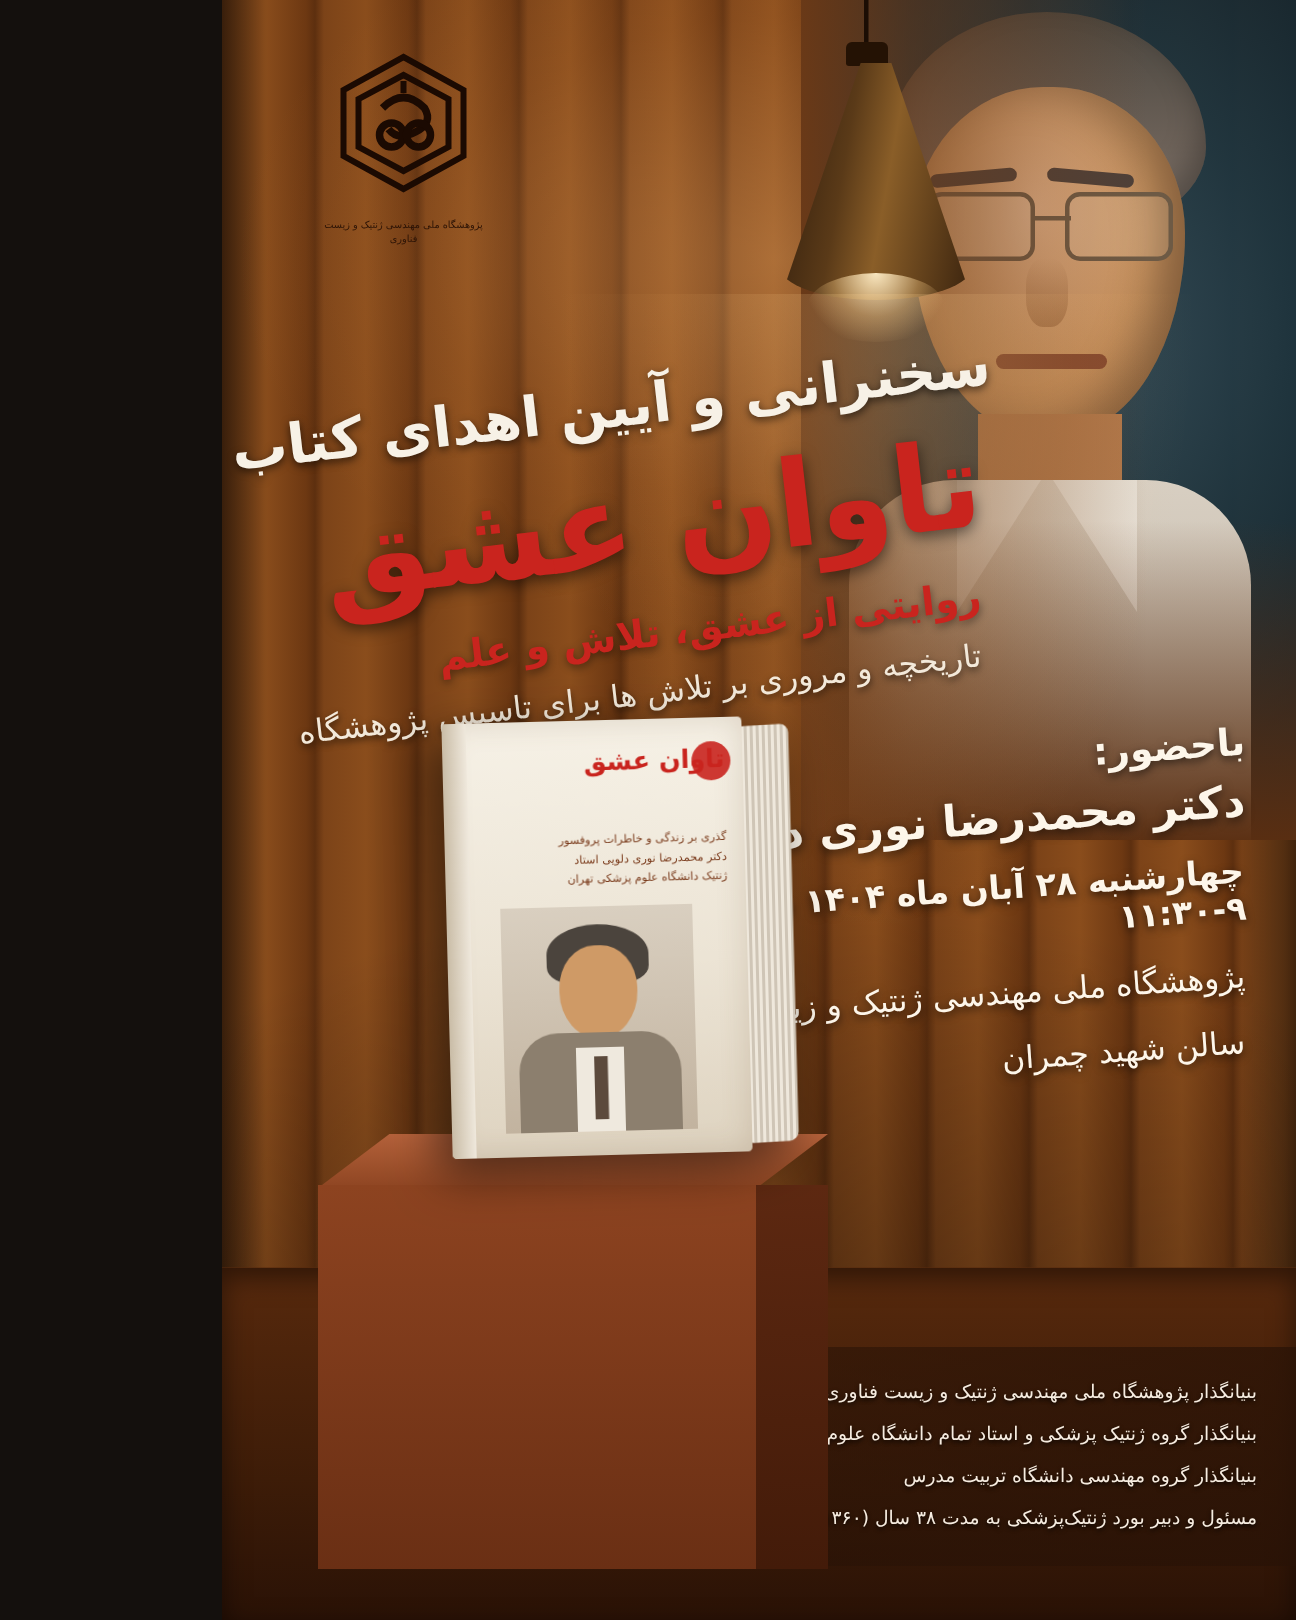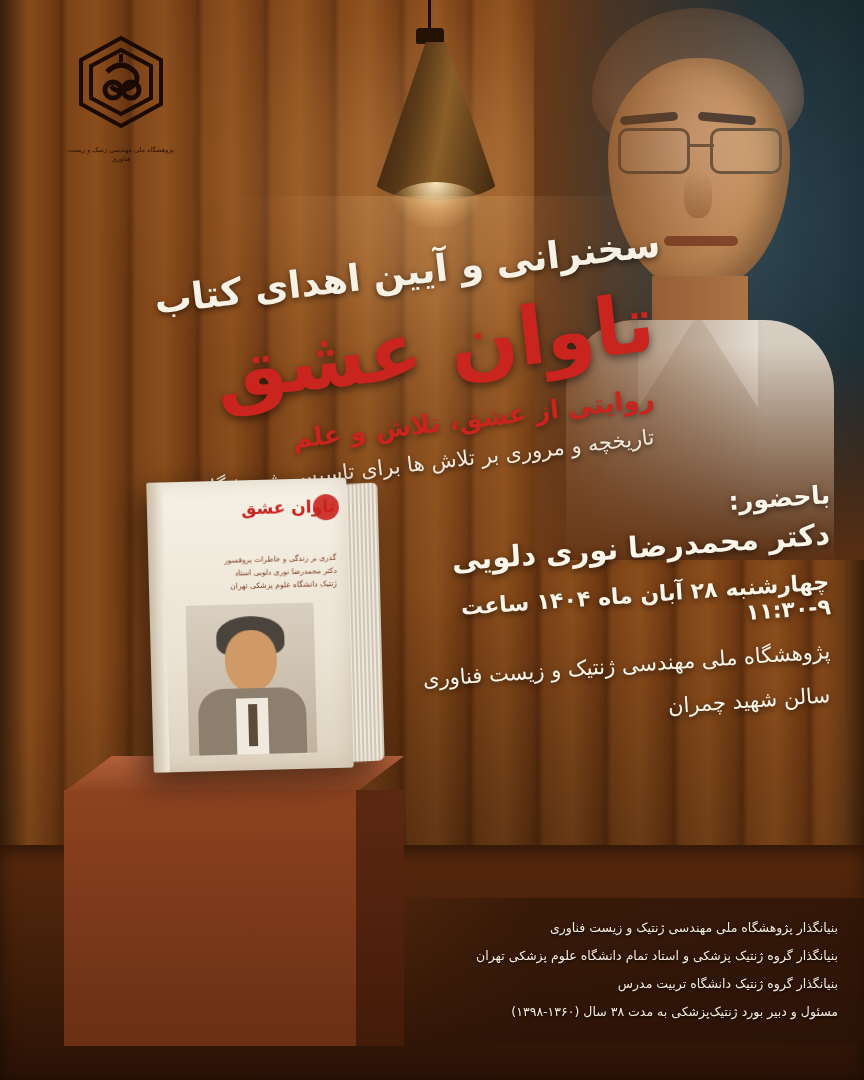--- a/index.html
+++ b/index.html
@@ -2,21 +2,21 @@
 <html lang="fa" dir="rtl"><head>
 <meta charset="utf-8">
 <style>
   html, body {
     margin: 0;
     padding: 0;
     background: #14100d;
   }
   .poster {
     position: relative;
-    width: 864px;
+    width: 716px;
     height: 1080px;
     overflow: hidden;
     font-family: "DejaVu Sans", "Liberation Sans", sans-serif;
     background: #6b3a14;
   }
 
   
   .wall {
     position: absolute;
     inset: 0;
@@ -516,21 +516,21 @@
     <div class="presence">باحضور:</div>
     <div class="speaker">دکتر محمدرضا نوری دلویی</div>
     <div class="datetime">چهارشنبه ۲۸ آبان ماه ۱۴۰۴ ساعت ۹-۱۱:۳۰</div>
     <div class="place">پژوهشگاه ملی مهندسی ژنتیک و زیست فناوری</div>
     <div class="hall">سالن شهید چمران</div>
   </div>
 
   <div class="bio">
     <div class="bio-item">بنیانگذار پژوهشگاه ملی مهندسی ژنتیک و زیست فناوری</div>
     <div class="bio-item">بنیانگذار گروه ژنتیک پزشکی و استاد تمام دانشگاه علوم پزشکی تهران</div>
-    <div class="bio-item">بنیانگذار گروه ژنتیک دانشگاه تربیت مدرس</div>
+    <div class="bio-item">بنیانگذار گروه مهندسی دانشگاه تربیت مدرس</div>
     <div class="bio-item">مسئول و دبیر بورد ژنتیک‌پزشکی به مدت ۳۸ سال (۱۳۶۰-۱۳۹۸)</div>
   </div>
 
   <div class="pedestal">
     <div class="top"></div>
     <div class="front"></div>
     <div class="side"></div>
   </div>
 
   <div class="book">

